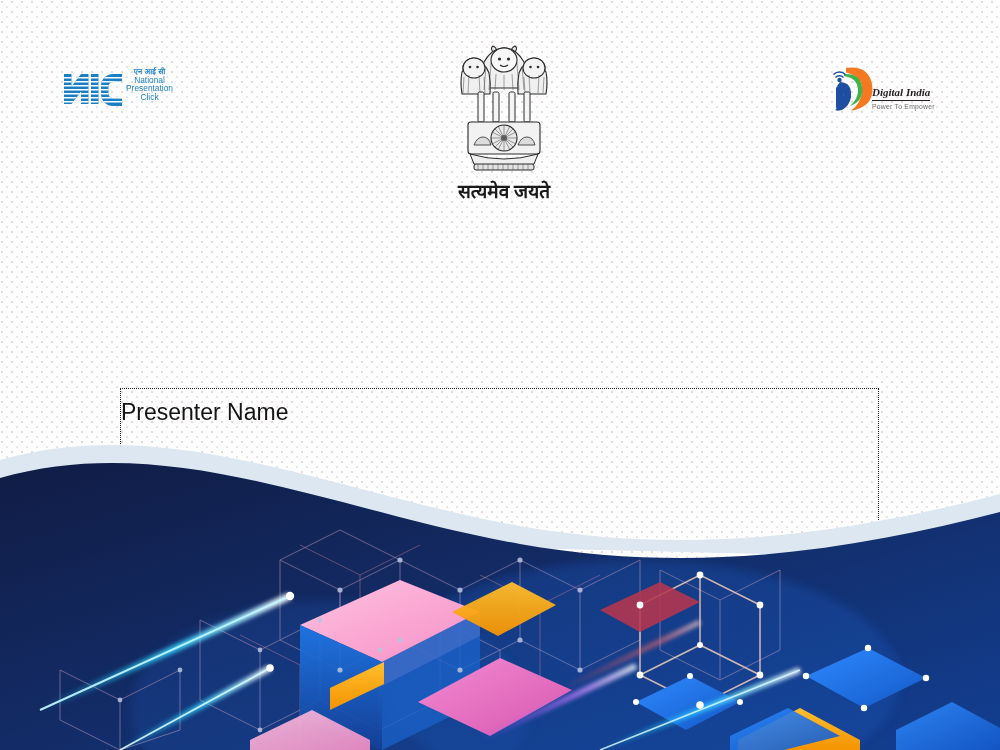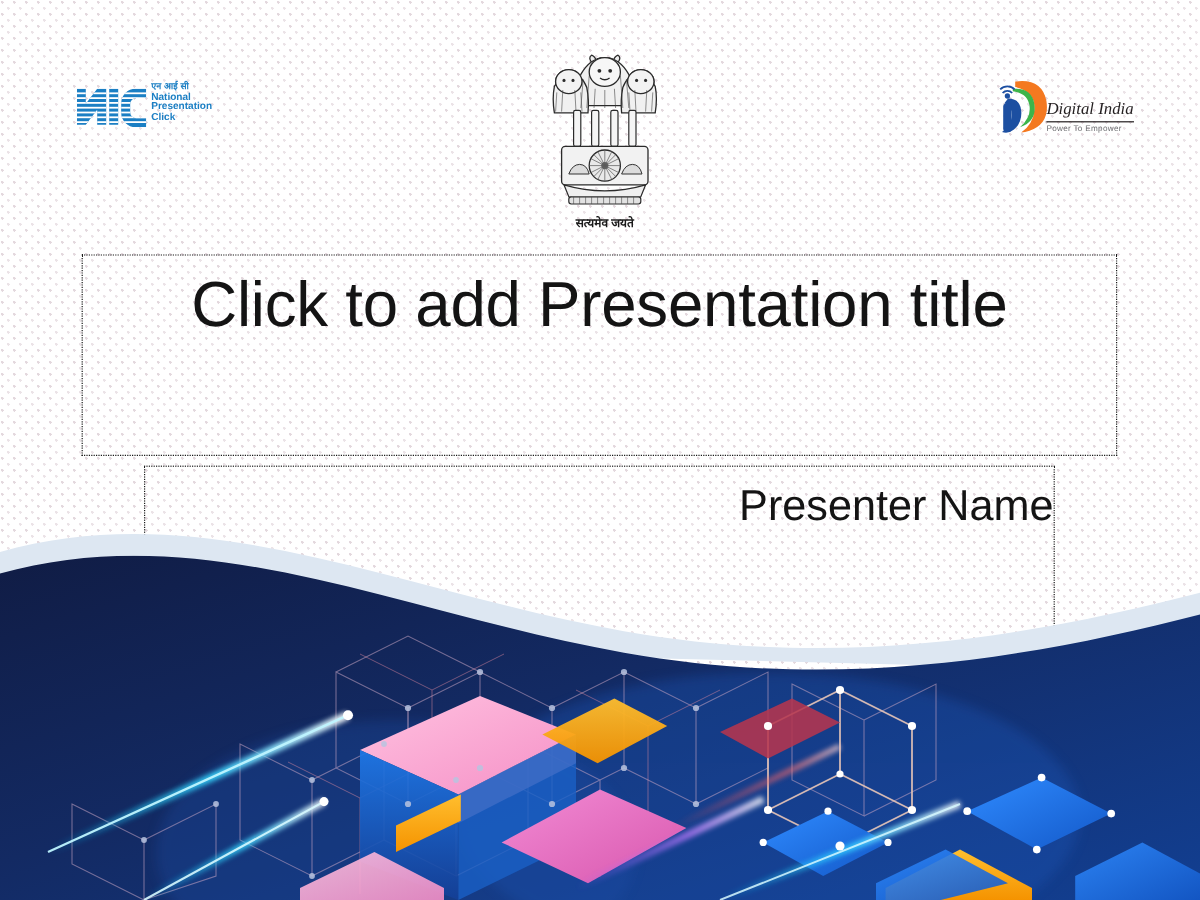--- a/index.html
+++ b/index.html
@@ -37,20 +37,21 @@
   }
   .artwork svg { display: block; }
 
   
   .nic-logo {
     position: absolute;
     left: 64px;
     top: 68px;
     width: 120px;
     height: 42px;
+    text-align: center;
   }
   .emblem {
     position: absolute;
     left: 448px;
     top: 32px;
     width: 112px;
     height: 172px;
   }
   .digital-india {
     position: absolute;
@@ -86,51 +87,51 @@
   }
   .subtitle-ph {
     left: 120px;
     top: 388px;
     width: 759px;
     height: 182px;
     padding-top: 9px;
   }
   .subtitle-text {
     display: block;
-    text-align: right;
+    text-align: left;
     font-family: "Liberation Sans", sans-serif;
-    font-size: 36px;
+    font-size: 23px;
     font-weight: 400;
     line-height: 1.25;
     color: #141414;
   }
 
   
   .nic-wrap { position: relative; width: 120px; height: 42px; }
   .nic-mark { position: absolute; left: 0; top: 4px; }
   .nic-txt {
     position: absolute;
     left: 62px;
     top: 0px;
     font-family: "Liberation Sans", sans-serif;
     color: #1b7fc4;
     line-height: 1.02;
   }
   .nic-hindi { font-size: 7.5px; font-weight: 700; letter-spacing: .1px; }
-  .nic-en { font-size: 8.4px; font-weight: 700; }
+  .nic-en { font-size: 8.4px; font-weight: 400; }
 
   
   .di-wrap { position: relative; width: 118px; height: 52px; }
   .di-mark { position: absolute; left: 0; top: 2px; }
   .di-txt { position: absolute; left: 40px; top: 20px; }
   .di-name {
     font-family: "Liberation Serif", serif;
     font-style: italic;
-    font-weight: 400;
-    font-size: 14px;
+    font-weight: 700;
+    font-size: 11px;
     color: #231f20;
     border-bottom: 1.4px solid #231f20;
     padding-bottom: 1px;
     display: inline-block;
     line-height: 1.05;
   }
   .di-tag {
     font-family: "Liberation Sans", sans-serif;
     font-size: 6.8px;
     font-weight: 400;
@@ -140,21 +141,21 @@
   }
 
   
   .emblem-caption {
     position: absolute;
     left: 448px;
     top: 178px;
     width: 112px;
     text-align: center;
     font-family: "Liberation Serif", serif;
-    font-size: 10px;
+    font-size: 19px;
     font-weight: 700;
     color: #1a1a1a;
   }
 </style>
 </head>
 <body>
 
 <div class="slide">
 
   <div class="nic-logo">
@@ -285,23 +286,20 @@
         <path d="M3.5 13.5 a5.5 5.5 0 0 1 8 0" fill="none" stroke="#1c4fa1" stroke-width="1.5"></path>
         <path d="M1.5 10.5 a8.5 8.5 0 0 1 12 0" fill="none" stroke="#1c4fa1" stroke-width="1.5"></path>
       </svg>
       <div class="di-txt">
         <div class="di-name">Digital India</div>
         <div class="di-tag">Power To Empower</div>
       </div>
     </div>
   </div>
 
-  <div class="ph title-ph">
-    <span class="title-text">Click to add Presentation title</span>
-  </div>
 
   <div class="ph subtitle-ph">
     <span class="subtitle-text">Presenter Name</span>
   </div>
 
   <div class="artwork">
     <svg width="1000" height="310" viewBox="0 0 1000 310">
       <defs>
         <clipPath id="waveClip">
           <path d="M0 38 C 170 -10 330 70 520 104 C 700 136 860 108 1000 72 L1000 310 L0 310 Z"></path>

